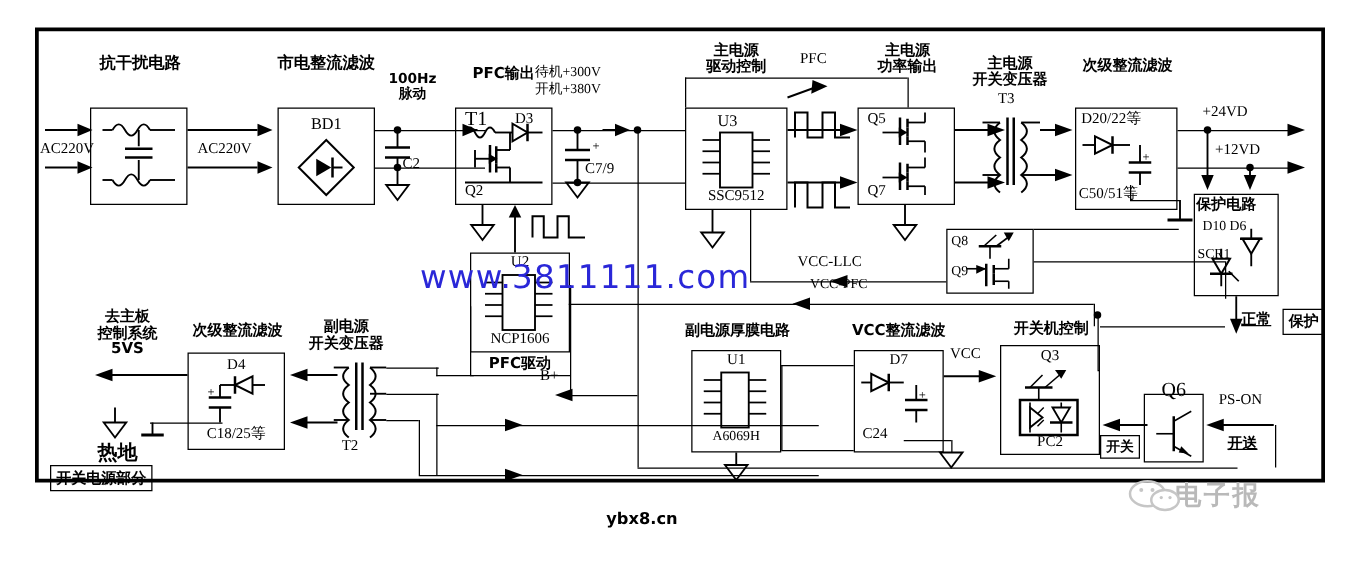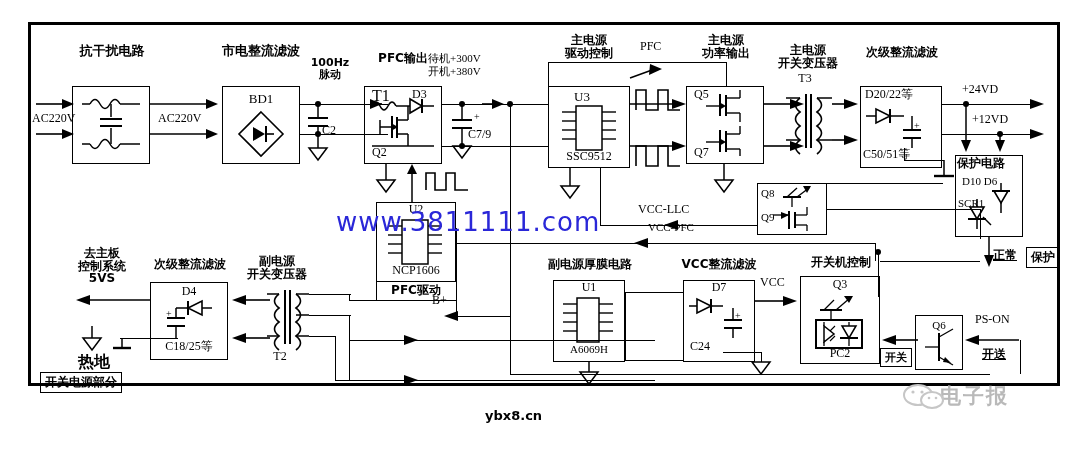--- a/index.html
+++ b/index.html
@@ -542,21 +542,21 @@
   <div class="dot" style="left:878px;top:252px;"></div>
   <div class="h" style="left:880px;top:261px;width:100px;"></div>
 
   <svg class="abs" style="left:880px;top:333px;width:40px;height:16px;">
     <line x1="14" y1="7" x2="38" y2="7" stroke="#000" stroke-width="1.6"></line>
     <polygon points="16,2 2,7 16,12" fill="#000"></polygon>
   </svg>
   <div class="tagbox" style="left:880px;top:348px;font-size:11px;">开关</div>
 
   <div class="box" style="left:915px;top:315px;width:48px;height:55px;"></div>
-  <div class="lbl en ctr" style="left:915px;top:320px;width:48px;font-size:11px;">Q6</div>
+  <div class="lbl en ctr" style="left:915px;top:305px;width:48px;font-size:16px;">Q6</div>
   <svg class="abs" style="left:915px;top:315px;width:48px;height:55px;">
     <line x1="24" y1="18" x2="24" y2="46" stroke="#000" stroke-width="2"></line>
     <line x1="10" y1="32" x2="24" y2="32" stroke="#000" stroke-width="1.3"></line>
     <line x1="24" y1="22" x2="38" y2="14" stroke="#000" stroke-width="1.3"></line>
     <line x1="24" y1="42" x2="38" y2="50" stroke="#000" stroke-width="1.3"></line>
     <polygon points="30,42 36,48 28,47" fill="#000"></polygon>
   </svg>
 
   <svg class="abs" style="left:963px;top:333px;width:60px;height:16px;">
     <line x1="14" y1="7" x2="56" y2="7" stroke="#000" stroke-width="1.6"></line>

